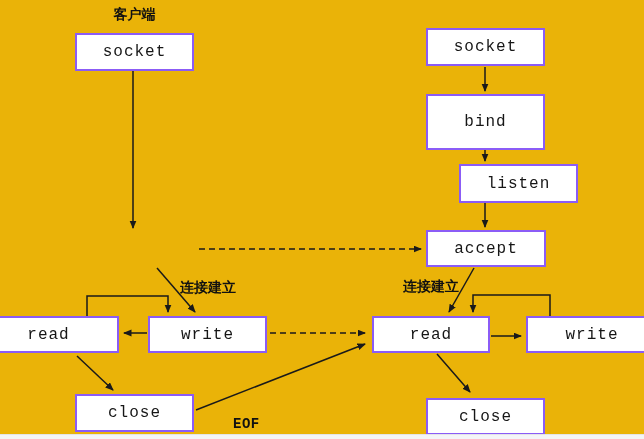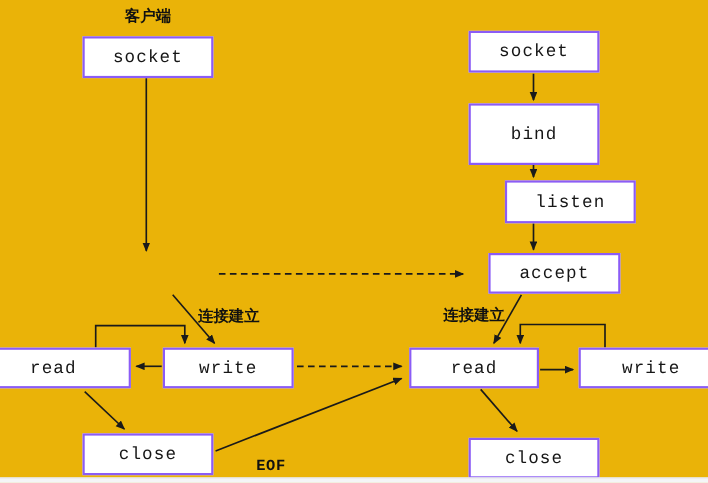--- a/index.html
+++ b/index.html
@@ -83,21 +83,21 @@
   <div class="col-title" style="left:75px;top:6px;">客户端</div>
 
   <div class="box" style="left:75px;top:33px;width:119px;height:38px;">socket</div>
   <div class="box" style="left:-22px;top:316px;width:141px;height:37px;">read</div>
   <div class="box" style="left:148px;top:316px;width:119px;height:37px;">write</div>
   <div class="box" style="left:75px;top:394px;width:119px;height:38px;">close</div>
 
   <div class="box" style="left:426px;top:28px;width:119px;height:38px;">socket</div>
   <div class="box" style="left:426px;top:94px;width:119px;height:56px;">bind</div>
   <div class="box" style="left:426px;top:164px;width:119px;height:39px;margin-left:33px;">listen</div>
-  <div class="box" style="left:444px;top:230px;width:120px;height:37px;">accept</div>
+  <div class="box" style="left:426px;top:230px;width:120px;height:37px;">accept</div>
   <div class="box" style="left:372px;top:316px;width:118px;height:37px;">read</div>
   <div class="box" style="left:526px;top:316px;width:132px;height:37px;">write</div>
   <div class="box" style="left:426px;top:398px;width:119px;height:37px;">close</div>
 
   <div class="edge-label" style="left:180px;top:279px;">连接建立</div>
   <div class="edge-label" style="left:403px;top:278px;">连接建立</div>
   <div class="edge-label latin" style="left:233px;top:369px;">EOF</div>
 
   <div id="bottom-strip"></div>
 </div>

